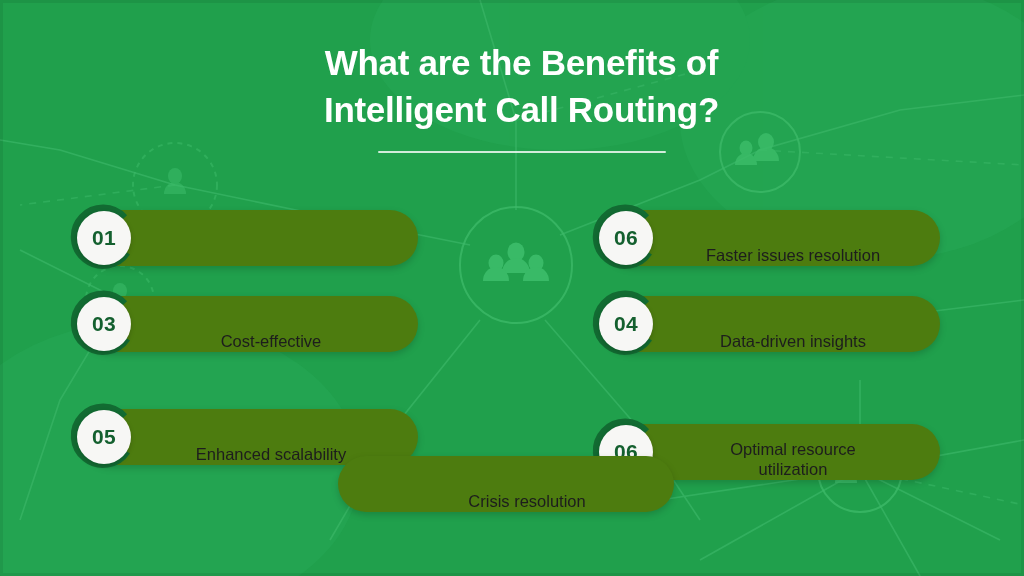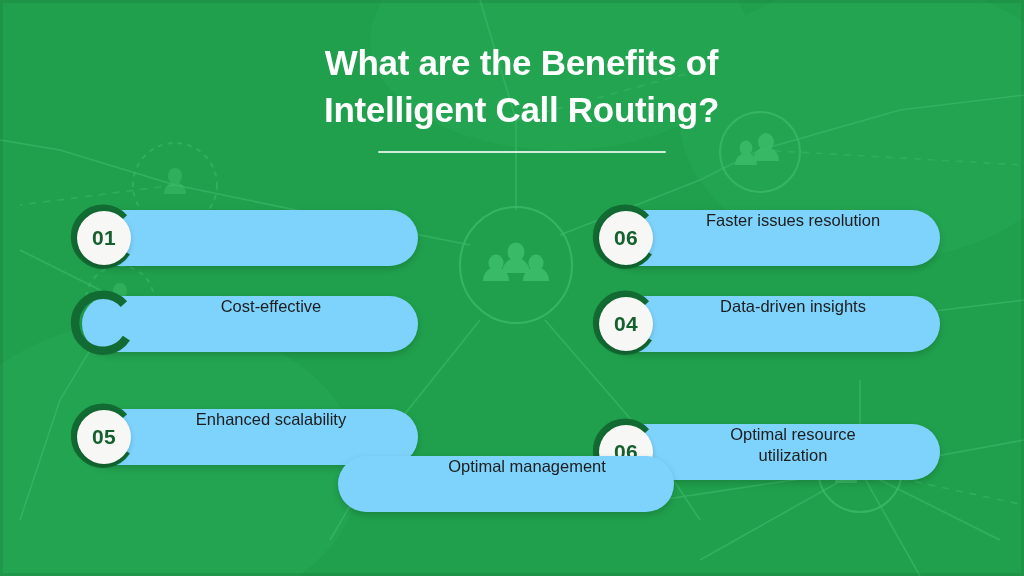--- a/index.html
+++ b/index.html
@@ -55,25 +55,25 @@
     background:rgba(255,255,255,0.80);
     border-radius:2px;
   }
 
   
   #cards { position:absolute; inset:0; z-index:4; }
 
   .card {
     position:absolute;
     height:56px;
-    background:#7dd3fc;
+    background:#4d7c0f;
     border-radius:28px;
     box-shadow:0 3px 7px rgba(0,0,0,0.17);
     display:flex;
-    align-items:flex-start;
+    align-items:flex-end;
   }
   .card-label {
     flex:1;
     text-align:center;
     color:#1d1d1d;
     font-size:16.5px;
     line-height:1.25;
     padding-left:58px;
     padding-right:16px;
     white-space:pre-line;
@@ -238,20 +238,23 @@
       <div class="card-label">Faster issues resolution</div>
     </div>
 
     <div class="card" id="card-3">
       <div class="badge">
         <div class="ring">
           <svg viewBox="0 0 72 72" xmlns="http://www.w3.org/2000/svg">
             <path d="M 55.9 16.1 A 28 28 0 1 0 58.4 50.2" fill="none" stroke="#126b32" stroke-width="8.5" stroke-linecap="butt"></path>
           </svg>
         </div>
+        <div class="disc">
+          <span class="num">03</span>
+        </div>
       </div>
       <div class="card-label">Cost-effective</div>
     </div>
 
     <div class="card" id="card-4">
       <div class="badge">
         <div class="ring">
           <svg viewBox="0 0 72 72" xmlns="http://www.w3.org/2000/svg">
             <path d="M 55.9 16.1 A 28 28 0 1 0 58.4 50.2" fill="none" stroke="#126b32" stroke-width="8.5" stroke-linecap="butt"></path>
           </svg>
@@ -286,19 +289,19 @@
         </div>
         <div class="disc">
           <span class="num">06</span>
         </div>
       </div>
       <div class="card-label">Optimal resource
 utilization</div>
     </div>
 
     <div class="card" id="card-7">
-      <div class="card-label">Optimal management</div>
+      <div class="card-label">Crisis resolution</div>
     </div>
 
   </div>
 
   <div id="edge-frame"></div>
 </div>
 
 </body></html>

